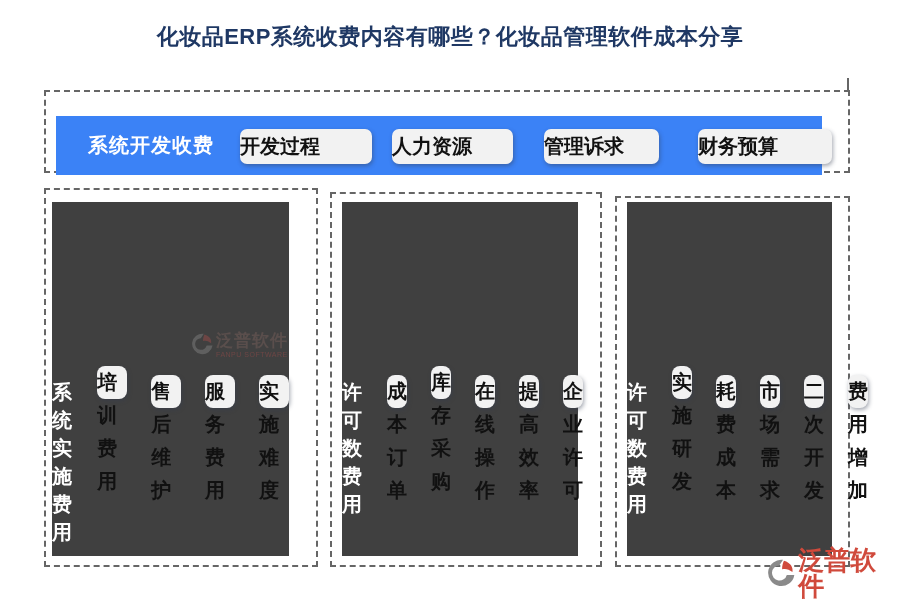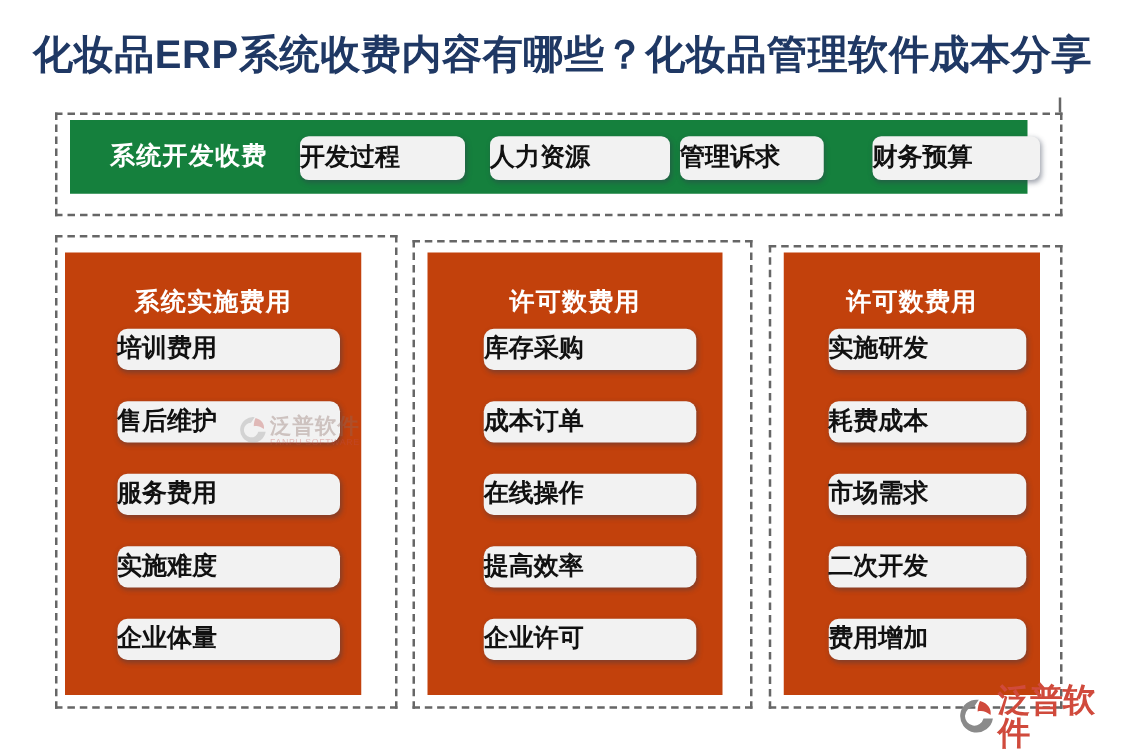--- a/index.html
+++ b/index.html
@@ -1,41 +1,41 @@
 <!DOCTYPE html>
 <html><head>
 <meta charset="utf-8">
 <style>
   html,body{margin:0;padding:0;background:#ffffff;}
   body{font-family:"Liberation Sans","DejaVu Sans",sans-serif;}
   .stage{position:relative;width:900px;height:600px;background:#ffffff;overflow:hidden;}
 
   .title{position:absolute;left:0;top:22px;width:100%;text-align:center;
-         font-size:32px;font-weight:900;color:#1f3864;letter-spacing:0.5px;}
+         font-size:22px;font-weight:900;color:#1f3864;letter-spacing:0.5px;}
 
   
   .dashed{position:absolute;border:2px dashed #666;box-sizing:border-box;background:transparent;}
   .top-box{left:44px;top:90px;width:806px;height:83px;}
   .col-box.c0{left:44px;top:188px;width:274px;height:379px;}
   .col-box.c1{left:330px;top:192px;width:272px;height:375px;}
   .col-box.c2{left:615px;top:196px;width:235px;height:371px;}
   .tick{position:absolute;left:847px;top:78px;width:0;height:12px;border-left:2px dashed #666;}
 
   
-  .topbar{position:absolute;left:10px;top:4px;width:766px;height:59px;background:#15803d;}
+  .topbar{position:absolute;left:10px;top:24px;width:766px;height:59px;background:#3b82f6;}
   .topbar-label{position:absolute;left:32px;top:0;height:59px;line-height:59px;
                 color:#ffffff;font-size:20px;font-weight:bold;letter-spacing:1px;}
   .pill{background:#f2f2f2;color:#111;font-weight:bold;text-align:left;
         border-radius:7px;box-shadow:1px 2px 4px rgba(50,60,80,0.45);margin-left:24px;}
   .top-pill{position:absolute;top:13px;height:35px;line-height:35px;font-size:20px;}
-  .tp0{left:160px;width:132px;} .tp1{left:312px;width:144px;}
+  .tp0{left:160px;width:132px;} .tp1{left:312px;width:121px;}
   .tp2{left:464px;width:115px;} .tp3{left:618px;width:134px;}
 
   
-  .panel{position:absolute;background:#c2410c;display:flex;flex-direction:column;align-items:center;}
+  .panel{position:absolute;background:#404040;display:flex;align-items:center;}
   .c0 .panel{left:6px;top:12px;width:237px;height:354px;}
   .c1 .panel{left:10px;top:8px;width:236px;height:354px;}
   .c2 .panel{left:10px;top:4px;width:205px;height:354px;}
   .panel-header{margin-top:26px;height:28px;line-height:28px;color:#ffffff;
                 font-size:20px;font-weight:bold;letter-spacing:1px;}
   .col-pill{height:33px;line-height:33px;font-size:20px;margin-top:25px;border-radius:8px;}
   .col-pill.first{margin-top:7px;}
   .c0 .col-pill{width:178px;} .c1 .col-pill{width:170px;} .c2 .col-pill{width:158px;}
 
   
@@ -69,29 +69,28 @@
     </div>
   </div>
 
   <div class="dashed col-box c0">
     <div class="panel">
       <div class="panel-header">系统实施费用</div>
       <div class="pill col-pill first">培训费用</div>
       <div class="pill col-pill">售后维护</div>
       <div class="pill col-pill">服务费用</div>
       <div class="pill col-pill">实施难度</div>
-      <div class="pill col-pill">企业体量</div>
     </div>
   </div>
 
   <div class="dashed col-box c1">
     <div class="panel">
       <div class="panel-header">许可数费用</div>
+      <div class="pill col-pill">成本订单</div>
       <div class="pill col-pill first">库存采购</div>
-      <div class="pill col-pill">成本订单</div>
       <div class="pill col-pill">在线操作</div>
       <div class="pill col-pill">提高效率</div>
       <div class="pill col-pill">企业许可</div>
     </div>
   </div>
 
   <div class="dashed col-box c2">
     <div class="panel">
       <div class="panel-header">许可数费用</div>
       <div class="pill col-pill first">实施研发</div>

